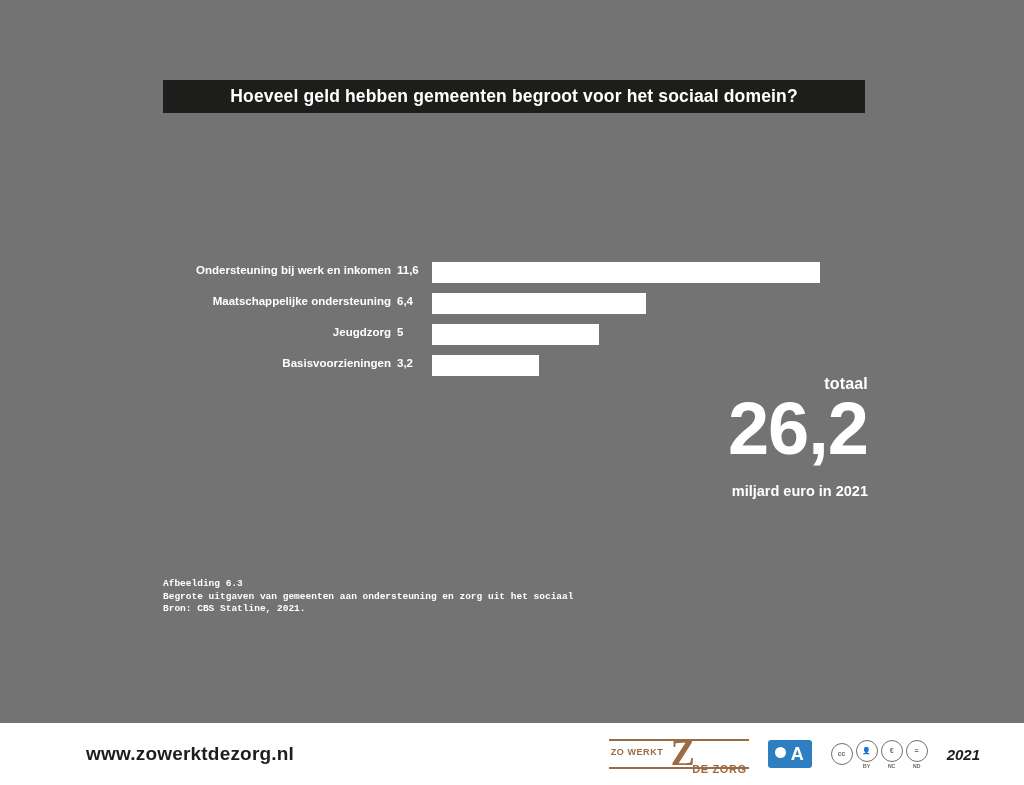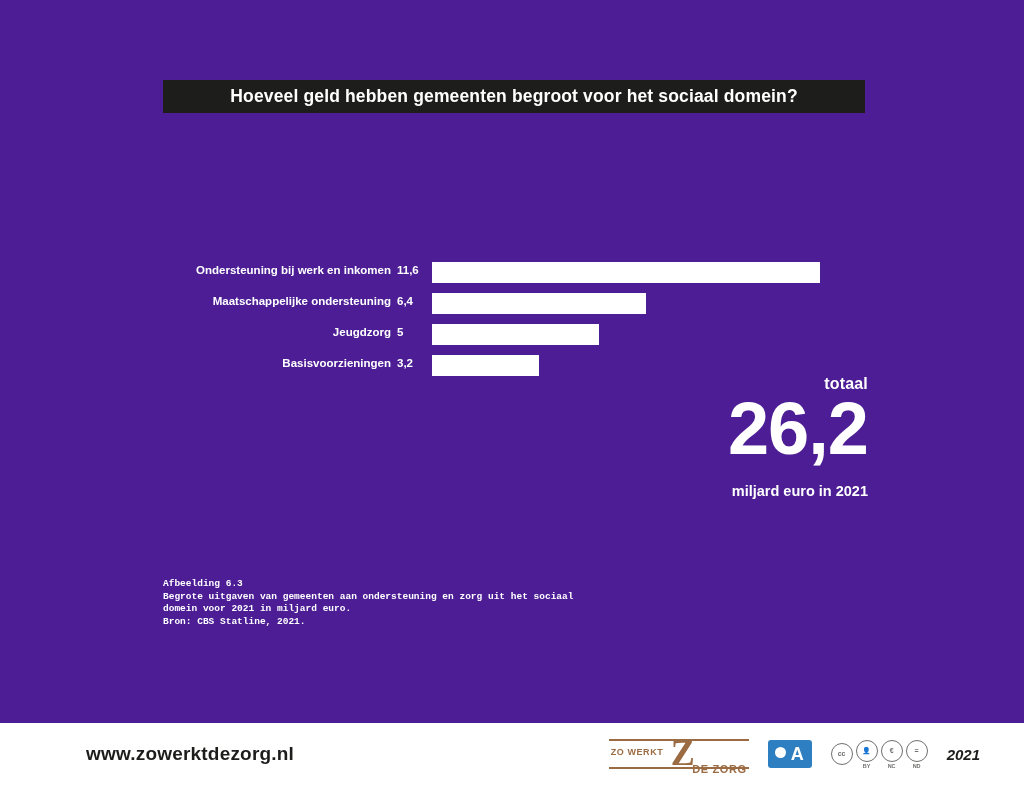--- a/index.html
+++ b/index.html
@@ -18,21 +18,21 @@
     width: 1024px;
     height: 785px;
     background: #ffffff;
   }
   .canvas {
     position: absolute;
     left: 0;
     top: 0;
     width: 1024px;
     height: 723px;
-    background: #4c1d95;
+    background: #737373;
   }
   
   .title-bar {
     position: absolute;
     left: 163px;
     top: 80px;
     width: 702px;
     height: 33px;
     background: #1d1d1b;
     display: flex;
@@ -312,21 +312,20 @@
 
     <div class="total-wrap">
       <div class="total-label">totaal</div>
       <div class="total-number">26,2</div>
       <div class="total-unit">miljard euro in 2021</div>
     </div>
 
     <div class="caption">
       <div>Afbeelding 6.3</div>
       <div>Begrote uitgaven van gemeenten aan ondersteuning en zorg uit het sociaal</div>
-      <div>domein voor 2021 in miljard euro.</div>
       <div>Bron: CBS Statline, 2021.</div>
     </div>
 
   </div>
 
   <div class="footer">
     <span class="footer-url">www.zowerktdezorg.nl</span>
 
     <div class="footer-right">
 

